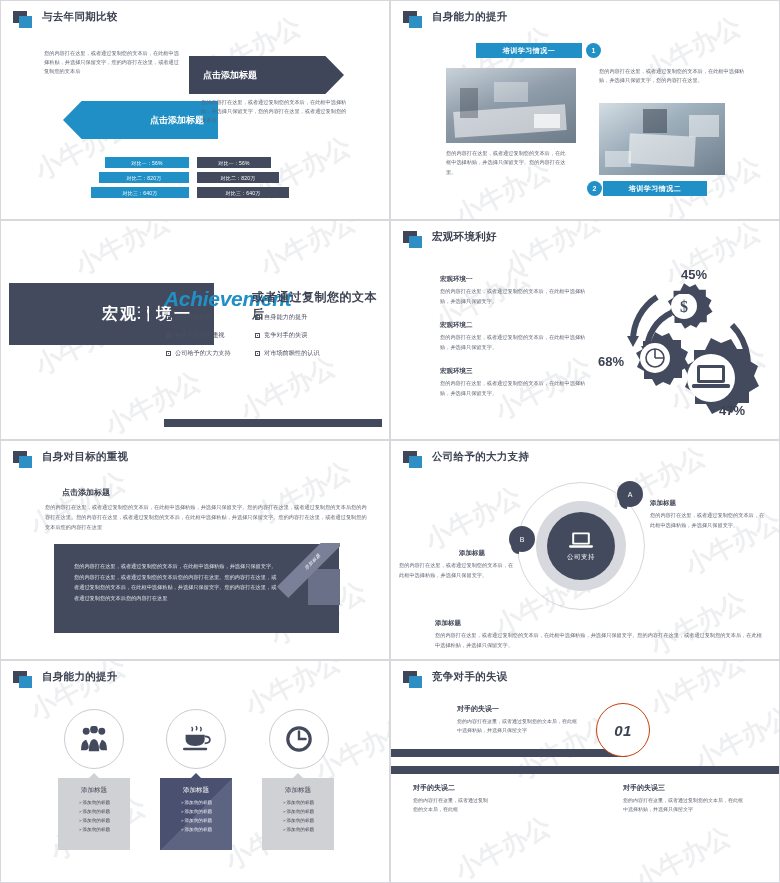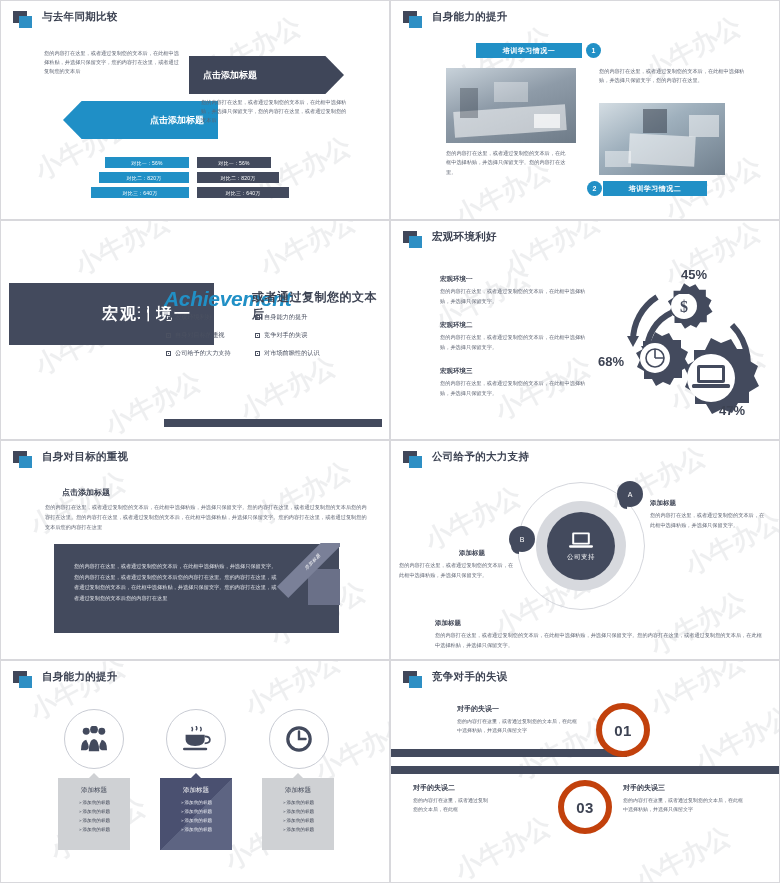--- a/index.html
+++ b/index.html
@@ -132,23 +132,23 @@
   .card .cl { font-size:4.6px; color:#3d4353; display:block; line-height:1.95; }
   .card.dk .cl { color:#eceef4; }
   .notch { position:absolute; top:-5px; left:50%; transform:translateX(-50%);
            width:0; height:0; border-left:6px solid transparent; border-right:6px solid transparent; }
   .card.grey .notch { border-bottom:6px solid #cfd1d4; }
   .card.dk .notch { border-bottom:6px solid #4a5070; }
 
   
   .s8-bar { position:absolute; height:8px; background:#434a5d; }
   .numring { position:absolute; width:54px; height:54px; border-radius:50%;
-             border:6px solid #c2410c; background:#fff;
+             border:1px solid #c2410c; background:#fff;
              display:flex; align-items:center; justify-content:center;
-             color:#3d4353; font-size:15px; font-weight:bold; letter-spacing:.5px; }
+             color:#3d4353; font-size:15px; font-weight:bold; letter-spacing:.5px;font-style:italic; }
   .s8-h { position:absolute; font-size:7px; font-weight:bold; color:#3d4353; }
   .s8-b { position:absolute; font-size:5px; color:#5e6472; line-height:1.85; }
 </style>
 </head>
 <body>
 
 <div class="grid">
 
   <div class="slide">
     <div class="wm">
@@ -492,18 +492,17 @@
     <div class="s8-bar" style="left:0;top:88px;width:236px;"></div>
     <div class="s8-bar" style="left:0;top:105px;width:390px;"></div>
 
     <div class="numring" style="left:205px;top:42px;">01</div>
     <div class="s8-h" style="left:66px;top:43px;">对手的失误一</div>
     <div class="s8-b" style="left:66px;top:56px;width:124px;">您的内容打在这里，或者通过复制您的文本后，在此框中选择粘贴，并选择只保留文字</div>
 
     <div class="s8-h" style="left:22px;top:122px;">对手的失误二</div>
     <div class="s8-b" style="left:22px;top:135px;width:78px;">您的内容打在这里，或者通过复制您的文本后，在此框</div>
 
-    <div class="numring" style="left:167px;top:119px;">03</div>
     <div class="s8-h" style="left:232px;top:122px;">对手的失误三</div>
     <div class="s8-b" style="left:232px;top:135px;width:124px;">您的内容打在这里，或者通过复制您的文本后，在此框中选择粘贴，并选择只保留文字</div>
   </div>
 
 </div>
 
 </body></html>

